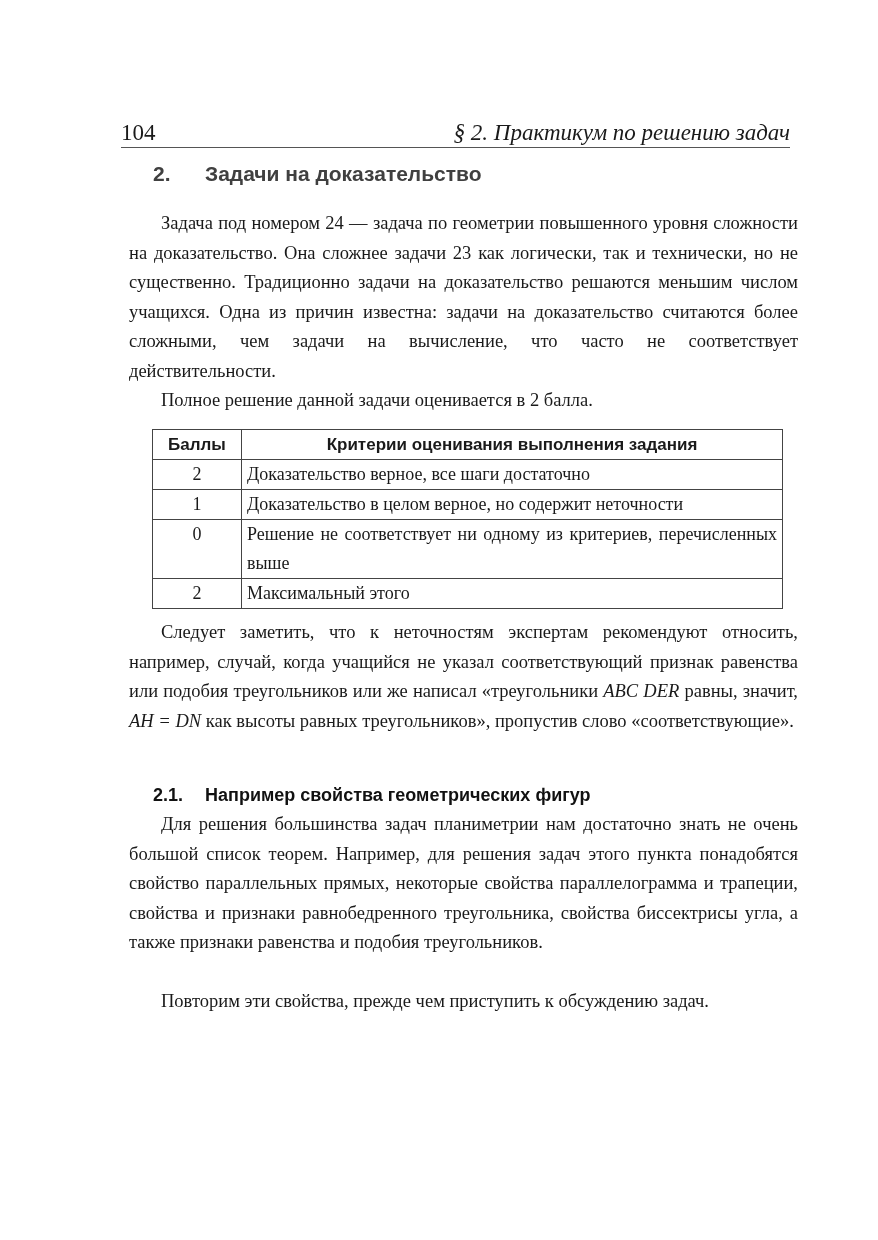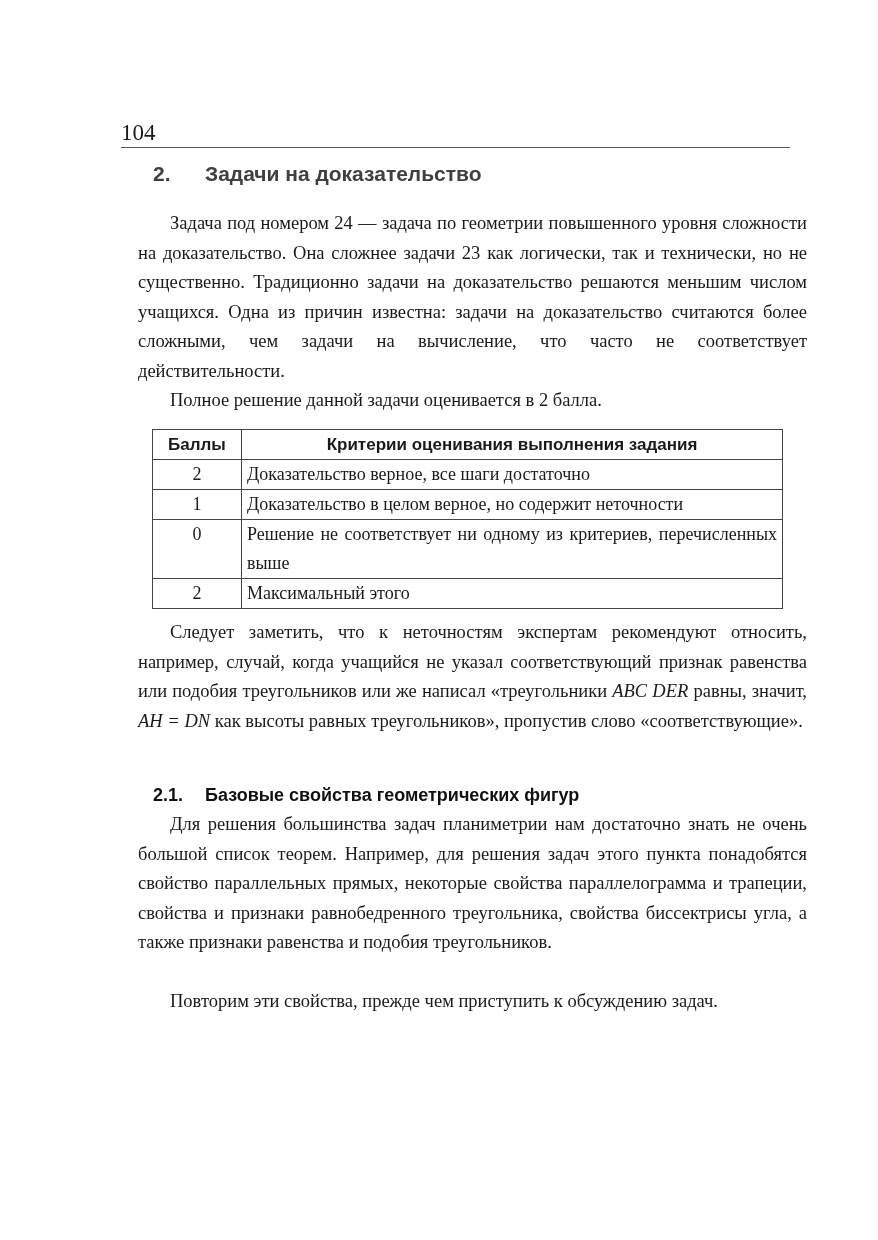--- a/index.html
+++ b/index.html
@@ -19,21 +19,21 @@
     .head-rule { position: absolute; left: 0; top: 147px; width: 669px; height: 0; border-top: 1.5px solid #555; }
 
     .section-title {
       position: absolute; left: 32px; top: 158px;
       font-family: "Liberation Sans", "DejaVu Sans", sans-serif;
       font-weight: bold; font-size: 21px; line-height: 32px; color: #404040;
     }
     .section-title .num { display: inline-block; width: 52px; }
 
     .para {
-      position: absolute; left: 17px; width: 669px;
+      position: absolute; left: 8px; width: 669px;
       font-size: 18.5px; line-height: 29.5px;
       text-align: justify; text-align-last: left;
       margin: 0;
     }
     .para.indent { text-indent: 32px; }
     .para .m { font-style: italic; }
 
     table.criteria {
       position: absolute; left: 31px; top: 429px; width: 631px;
       border-collapse: collapse; font-size: 18px;
@@ -56,20 +56,21 @@
     }
     .subsection-title .num { display: inline-block; width: 52px; }
   </style>
 </head>
 <body>
 
 <div class="page">
 
   <div class="running-head">
     <span class="page-num">104</span>
+    <span class="chapter">§ 2. Практикум по решению задач</span>
   </div>
   <div class="head-rule"></div>
 
   <div class="section-title">
     <span class="num">2.</span><span>Задачи на доказательство</span>
   </div>
 
   <p class="para indent" style="top:209px;">Задача под номером 24 — задача по геометрии повышенного уровня сложности на доказательство. Она сложнее задачи 23 как логически, так и технически, но не существенно. Традиционно задачи на доказательство решаются меньшим числом учащихся. Одна из причин известна: задачи на доказательство считаются более сложными, чем задачи на вычисление, что часто не соответствует действительности.</p>
 
   <p class="para indent" style="top:386px;">Полное решение данной задачи оценивается в 2 балла.</p>
@@ -97,20 +98,20 @@
       <tr>
         <td class="score">2</td>
         <td class="desc">Максимальный этого</td>
       </tr>
     </tbody>
   </table>
 
   <p class="para indent" style="top:618px;"><span>Следует заметить, что к неточностям экспертам рекомендуют относить, например, случай, когда учащийся не указал соответствующий признак равенства или подобия треугольников или же написал «треугольники </span><span class="m">ABC DER</span><span> равны, значит, </span><span class="m">AH = DN</span><span> как высоты равных треугольников», пропустив слово «соответствующие».</span></p>
 
   <div class="subsection-title">
-    <span class="num">2.1.</span><span>Базовые свойства геометрических фигур</span>
+    <span class="num">2.1.</span><span>Например свойства геометрических фигур</span>
   </div>
 
   <p class="para indent" style="top:810px;">Для решения большинства задач планиметрии нам достаточно знать не очень большой список теорем. Например, для решения задач этого пункта понадобятся свойство параллельных прямых, некоторые свойства параллелограмма и трапеции, свойства и признаки равнобедренного треугольника, свойства биссектрисы угла, а также признаки равенства и подобия треугольников.</p>
 
   <p class="para indent" style="top:987px;">Повторим эти свойства, прежде чем приступить к обсуждению задач.</p>
 
 </div>
 
 </body></html>

